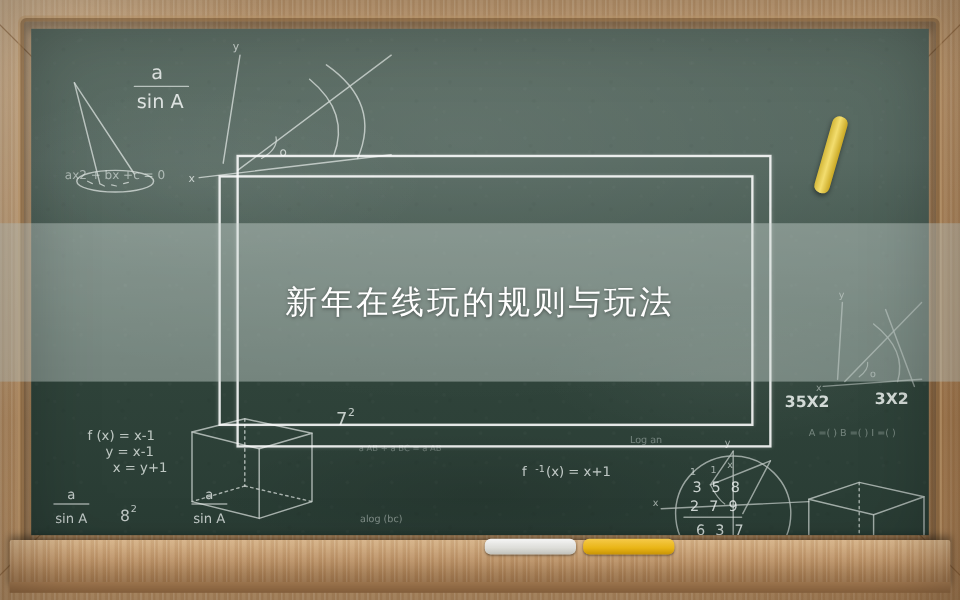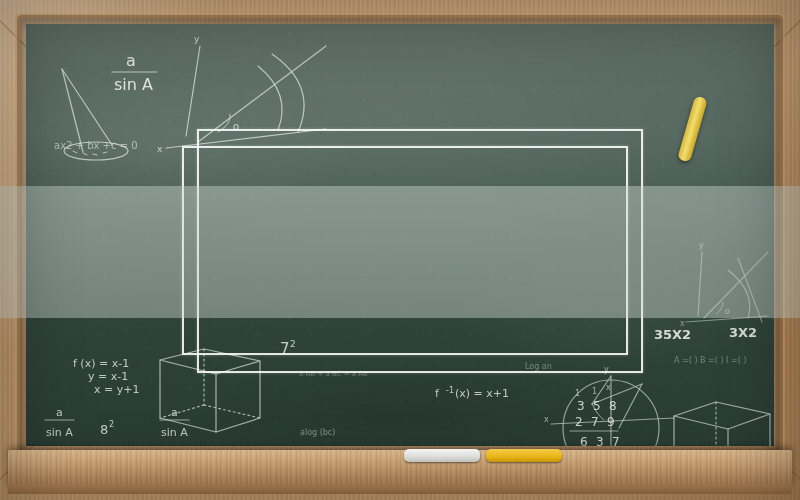--- a/index.html
+++ b/index.html
@@ -328,20 +328,21 @@
       </svg>
     </div>
 
     <div class="deco-rect deco-outer"></div>
     <div class="deco-rect deco-inner"></div>
 
     <div class="stick stick-loose"></div>
   </div>
 
   <div class="band"></div>
+  <div class="title">新年在线玩的规则与玩法</div>
 
   <div class="tray"></div>
   <div class="tray-lip"></div>
   <div class="stick stick-white"></div>
   <div class="stick stick-yellow"></div>
 
   <div class="vig"></div>
 </div>
 
 </body></html>

